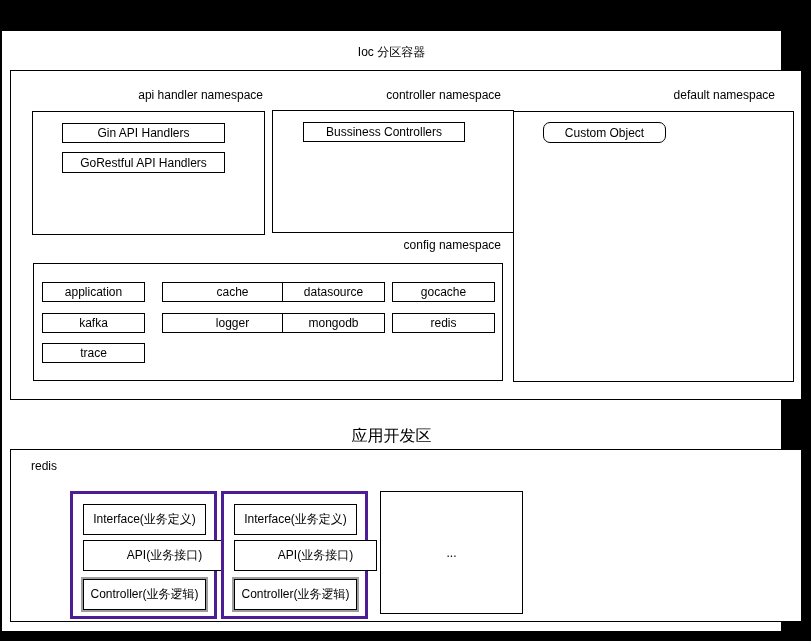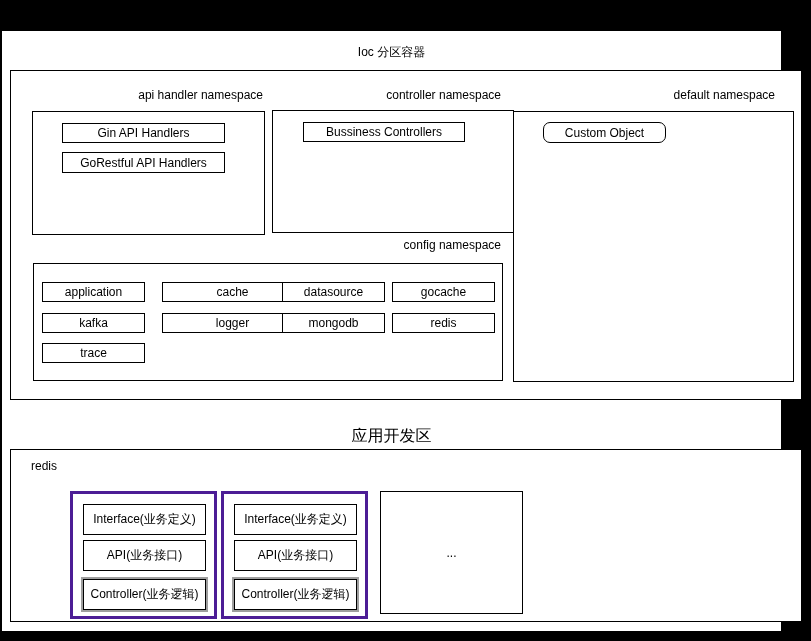--- a/index.html
+++ b/index.html
@@ -48,21 +48,21 @@
   .group{position:absolute;border:3px solid #4c1d95;background:#fff;width:141px;height:122px;top:41px;}
   .g1{left:59px;}
   .g2{left:210px;}
   .dots-box{
     position:absolute;left:369px;top:41px;width:141px;height:121px;
     border:1px solid #000;background:#fff;
     display:flex;align-items:center;justify-content:center;font-size:12px;
   }
   .app-node{left:10px;width:121px;height:29px;}
   .n-interface{top:10px;}
-  .n-api{top:46px;}
+  .n-api{top:46px;padding-left:20px;}
   .n-controller{top:85px;outline:2px solid #9e9e9e;}
 </style>
 </head>
 <body>
 
 <div class="page">
 
   <div class="ctr-title">Ioc 分区容器</div>
 
   <div class="outline-box ioc">

